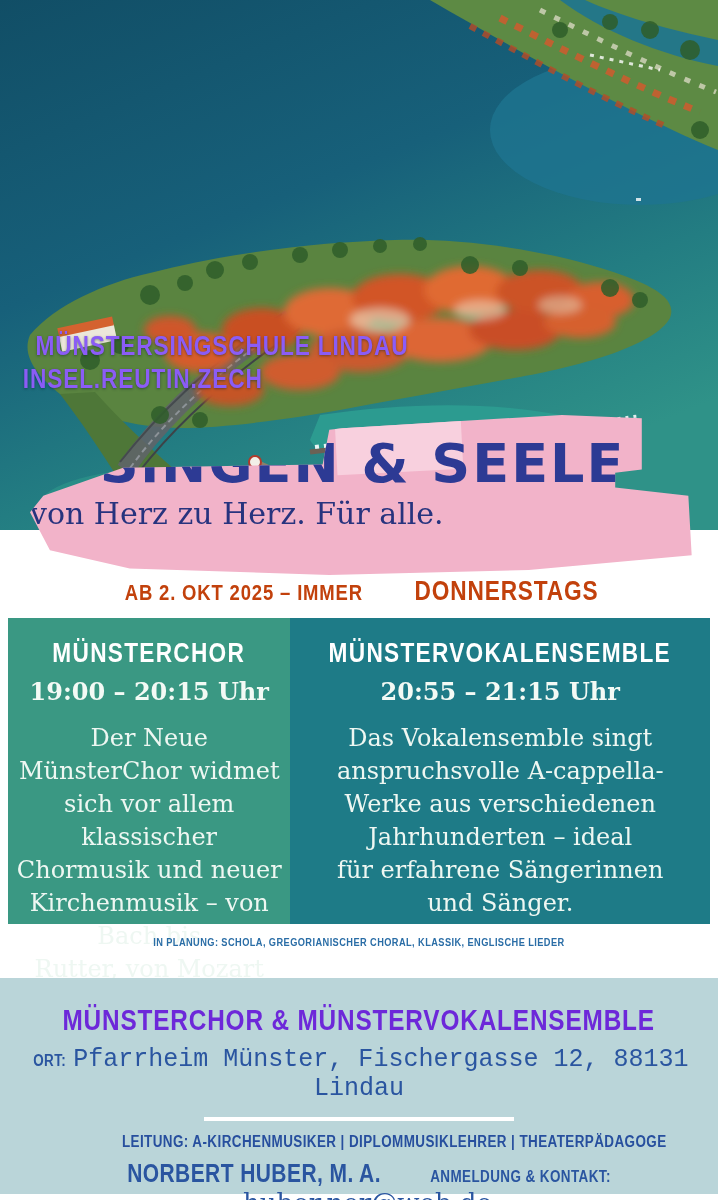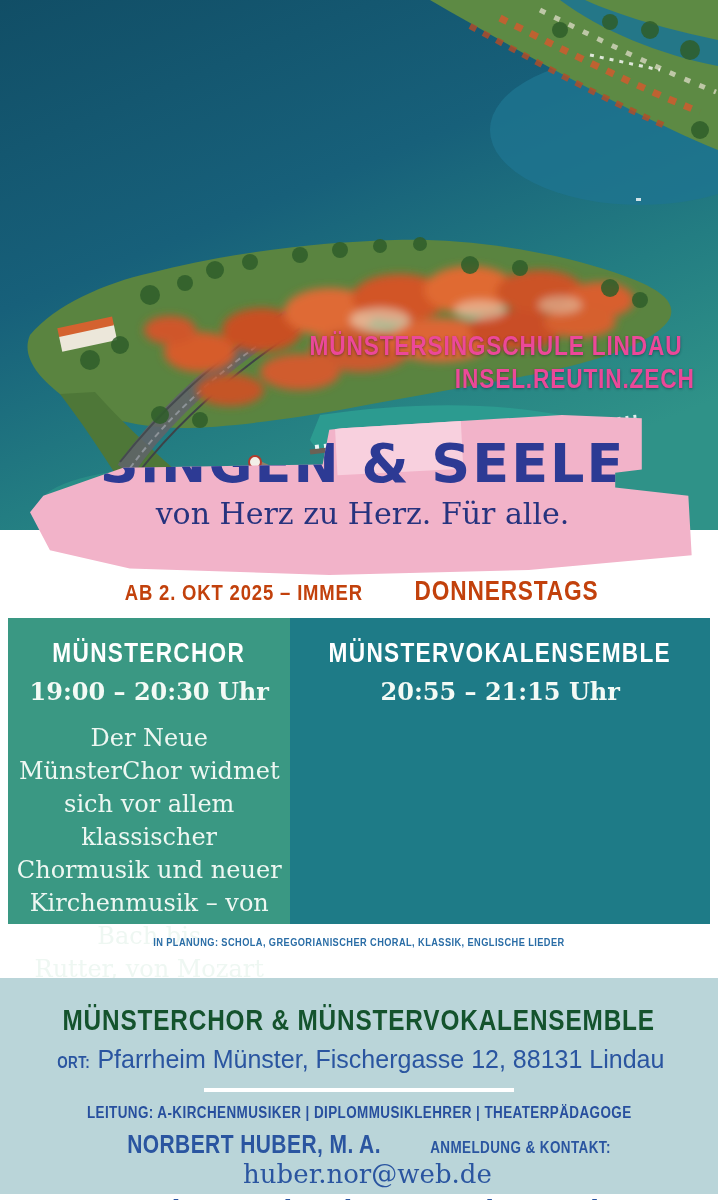--- a/index.html
+++ b/index.html
@@ -2,35 +2,35 @@
 <html><head>
 <meta charset="utf-8">
 <style>
   html,body{margin:0;padding:0;background:#ffffff;}
   .page{position:relative;width:718px;height:1200px;margin:0 auto;background:#ffffff;
         overflow:hidden;font-family:"Liberation Sans",sans-serif;}
 
   
   .photo{position:absolute;left:0;top:0;width:718px;height:530px;overflow:hidden;}
   .photo svg{display:block;width:100%;height:100%;}
-  .photo-text{position:absolute;left:0;right:0;top:330px;text-align:right;color:#ec4899;
+  .photo-text{position:absolute;left:0;right:0;top:330px;text-align:left;color:#8b5cf6;
         font-weight:700;font-size:27px;line-height:33px;letter-spacing:1px;
         text-shadow:0 1px 3px rgba(0,30,40,.45);}
   .cond{display:inline-block;transform:scaleX(.84);transform-origin:50% 50%;white-space:nowrap;}
 
   
   .banner{position:absolute;left:30px;top:410px;width:665px;height:165px;background:#f2b3c9;
         clip-path:polygon(47% 11%,80% 3%,92% 5%,92% 36%,88% 38%,88% 47%,99% 52%,99.5% 88%,
                           75% 97%,45% 100%,15% 96%,3% 85%,0% 62%,2% 52%,14% 35%,44% 33%,45% 12%);}
   .banner .light-patch{position:absolute;left:46%;top:5%;width:19%;height:33%;
         background:#f8d0de;transform:rotate(-3deg);}
   .banner-title{position:relative;margin-top:24px;text-align:center;color:#2d3a94;
         font-family:"DejaVu Sans",sans-serif;font-weight:700;font-size:54px;line-height:60px;
         letter-spacing:2px;}
-  .banner-sub{position:relative;margin-top:2px;text-align:center;color:#27337e;
+  .banner-sub{position:relative;margin-top:2px;color:#27337e;
         font-family:"DejaVu Serif",serif;font-size:30px;line-height:36px;}
 
   
   .date-row{position:absolute;left:0;right:0;top:576px;height:38px;text-align:center;
         color:#c2410c;font-weight:700;}
   .date-prefix{font-size:22px;letter-spacing:1px;vertical-align:baseline;}
   .date-strong{font-size:27px;letter-spacing:1px;margin-left:6px;vertical-align:baseline;}
 
   
   .cards{position:absolute;left:8px;top:618px;width:702px;height:306px;display:flex;}
@@ -42,26 +42,26 @@
   .card-body{margin-top:16px;font-family:"DejaVu Serif",serif;font-size:24px;line-height:33px;
         white-space:pre-line;color:#eef7f2;}
 
   
   .planning{position:absolute;left:0;right:0;top:936px;text-align:center;color:#2a6da6;
         font-weight:700;font-size:11px;letter-spacing:.5px;}
 
   
   .footer{position:absolute;left:0;top:978px;width:718px;height:216px;background:#bad5d9;
         color:#2a55a0;text-align:center;box-sizing:border-box;padding-top:26px;}
-  .footer-heading{font-weight:700;font-size:29px;letter-spacing:1px;color:#14532d;}
+  .footer-heading{font-weight:700;font-size:29px;letter-spacing:1px;color:#6d28d9;}
   .ort-line{margin-top:8px;}
   .small-label{font-weight:700;font-size:16px;letter-spacing:.5px;}
-  .serif-val{font-family:Liberation Sans, sans-serif;font-size:25px;}
+  .serif-val{font-family:Liberation Mono, monospace;font-size:25px;}
   .divider{width:310px;height:4px;background:#ffffff;margin:14px auto 12px auto;}
-  .leitung{font-weight:700;font-size:16px;letter-spacing:.5px;color:#274f9e;}
+  .leitung{font-weight:700;font-size:16px;letter-spacing:.5px;color:#274f9e;text-align:right;}
   .contact-line{margin-top:8px;padding-left:17px;}
   .contact-name{font-weight:700;font-size:25px;letter-spacing:.5px;}
   .contact-label{font-weight:700;font-size:16px;letter-spacing:.5px;margin:0 4px;}
   .contact-email{font-family:"DejaVu Serif",serif;font-size:26px;}
   .closing{margin-top:6px;font-family:"DejaVu Serif",serif;font-size:26px;}
 </style>
 </head>
 <body>
 
 <div class="page">
@@ -185,31 +185,37 @@
   </div>
 
   <div class="date-row">
     <span class="date-prefix cond">AB 2. OKT 2025  –  IMMER</span>
     <span class="date-strong cond">DONNERSTAGS</span>
   </div>
 
   <div class="cards">
     <div class="card green">
       <div class="card-title"><span class="cond">MÜNSTERCHOR</span></div>
-      <div class="card-time">19:00 – 20:30 Uhr</div>
+      <div class="card-time">19:00 – 20:15 Uhr</div>
       <div class="card-body">Der Neue MünsterChor widmet
 sich vor allem klassischer
 Chormusik und neuer
 Kirchenmusik – von Bach bis
 Rutter, von Mozart bis
 zeitgenössisch.</div>
     </div>
     <div class="card teal">
       <div class="card-title"><span class="cond">MÜNSTERVOKALENSEMBLE</span></div>
       <div class="card-time">20:55 – 21:15 Uhr</div>
+      <div class="card-body">Das Vokalensemble singt
+anspruchsvolle A-cappella-
+Werke aus verschiedenen
+Jahrhunderten – ideal
+für erfahrene Sängerinnen
+und Sänger.</div>
     </div>
   </div>
 
   <div class="planning">
     <span class="cond">IN PLANUNG: SCHOLA, GREGORIANISCHER CHORAL, KLASSIK, ENGLISCHE LIEDER</span>
   </div>
 
   <div class="footer">
     <div class="footer-heading">
       <span class="cond">MÜNSTERCHOR &amp; MÜNSTERVOKALENSEMBLE</span>

